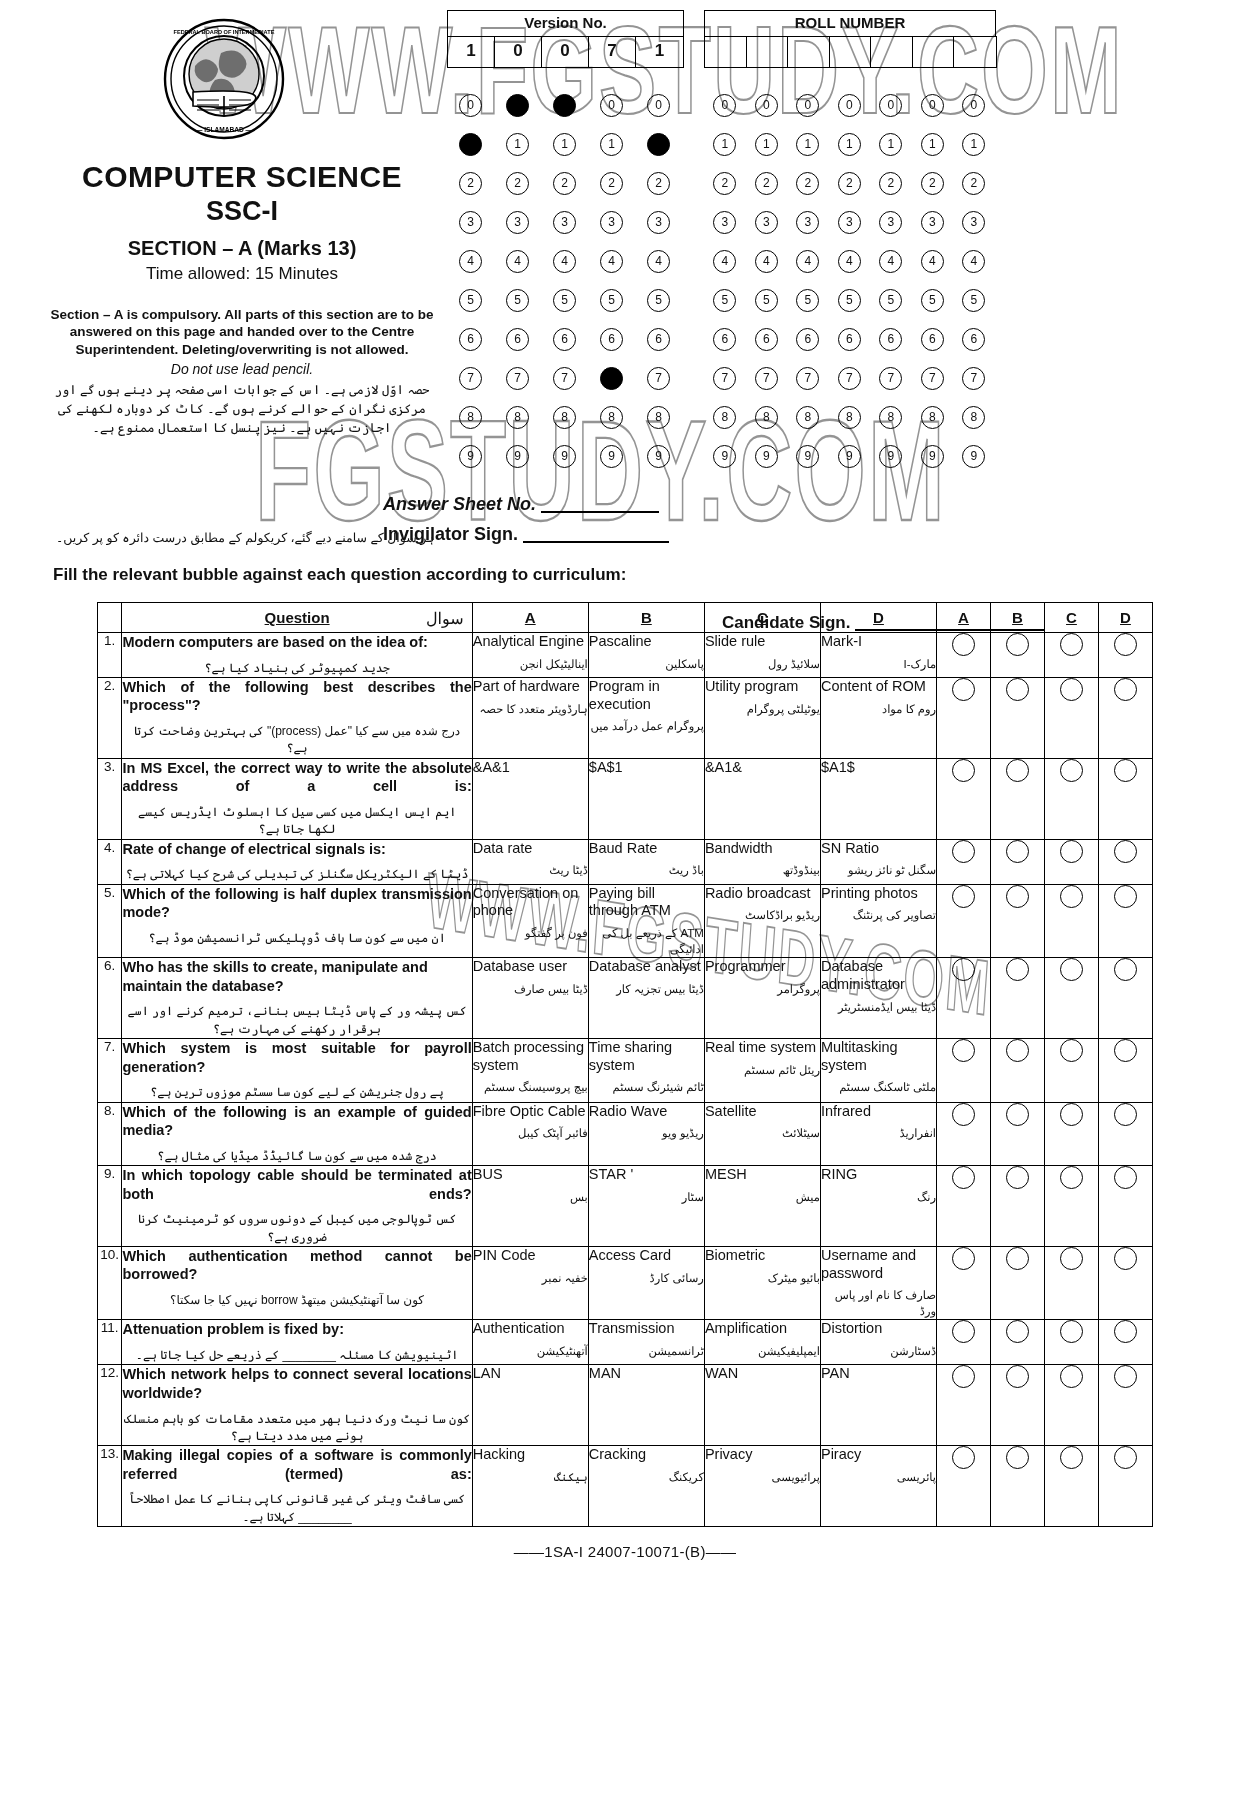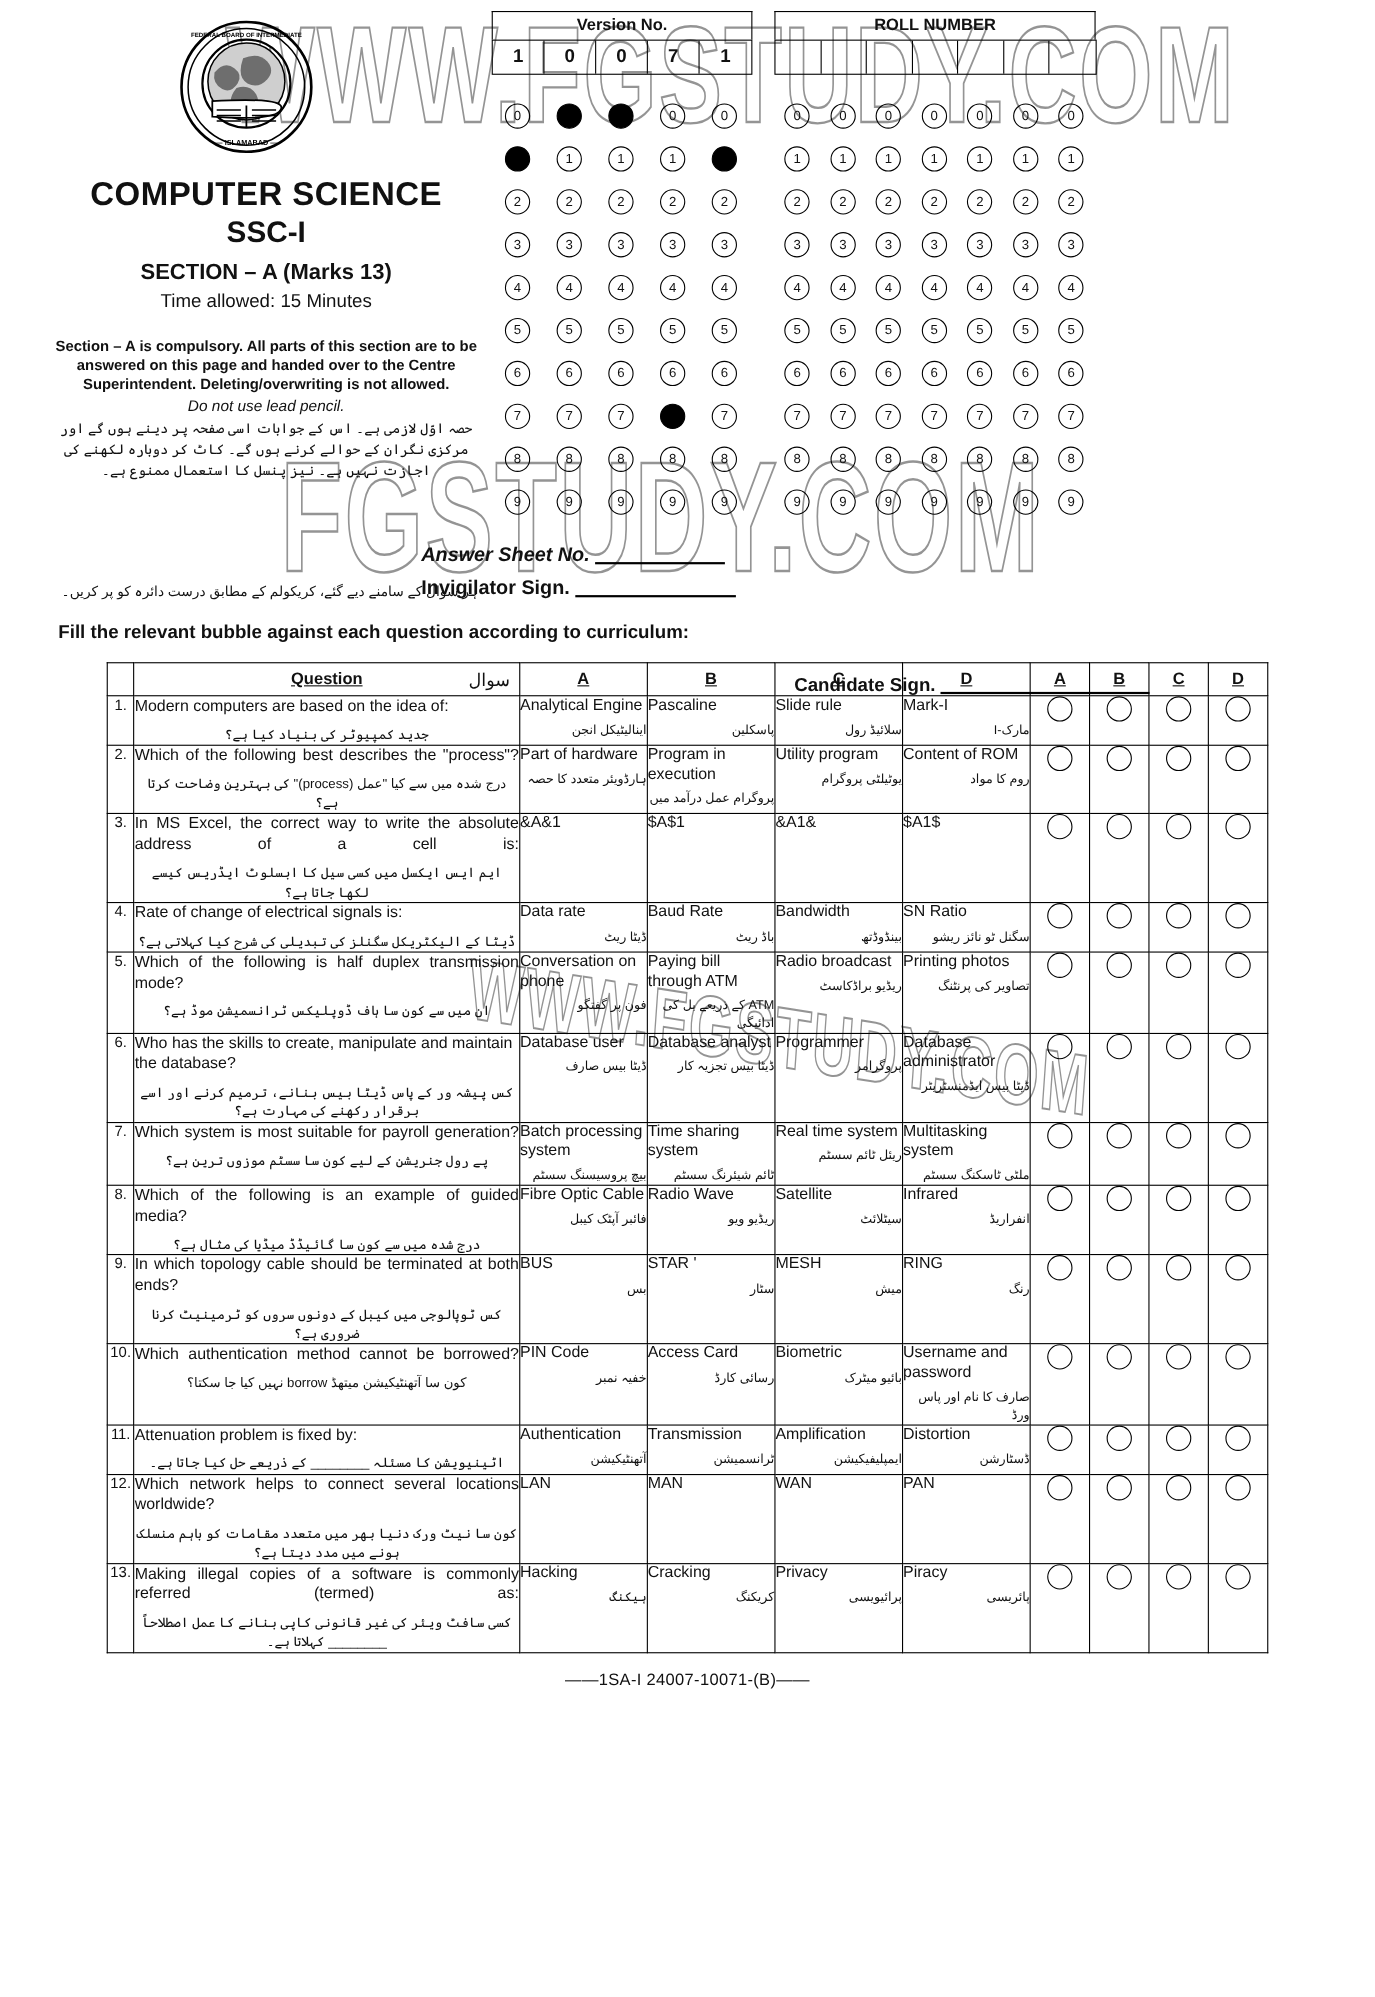--- a/index.html
+++ b/index.html
@@ -132,21 +132,21 @@
   th.h-opt  { width: 114px; }
   th.h-bub  { width: 53px; }
 
   td.c-num {
     text-align: center; font-size: 13.5px;
     vertical-align: bottom; padding-bottom: 6px;
   }
   td.c-q { padding: 6px 8px 4px 8px; position: relative; }
   td.c-q .qen {
     font-size: 14.5px; line-height: 1.28;
-    text-align: justify; text-align-last: justify;
+    text-align: justify; text-align-last: justify; font-weight: bold;
   }
   td.c-q .qen.nojust { text-align: left; text-align-last: left; }
   td.c-q .qur {
     font-size: 12px; direction: rtl; text-align: center;
     margin-top: 8px; line-height: 1.45;
   }
   td.c-opt { padding: 6px 5px 4px 6px; }
   td.c-opt .oen { font-size: 14.5px; line-height: 1.22; }
   td.c-opt .our { font-size: 11.5px; direction: rtl; text-align: right; margin-top: 5px; line-height: 1.4; }
   td.c-bub { text-align: center; vertical-align: middle; }

